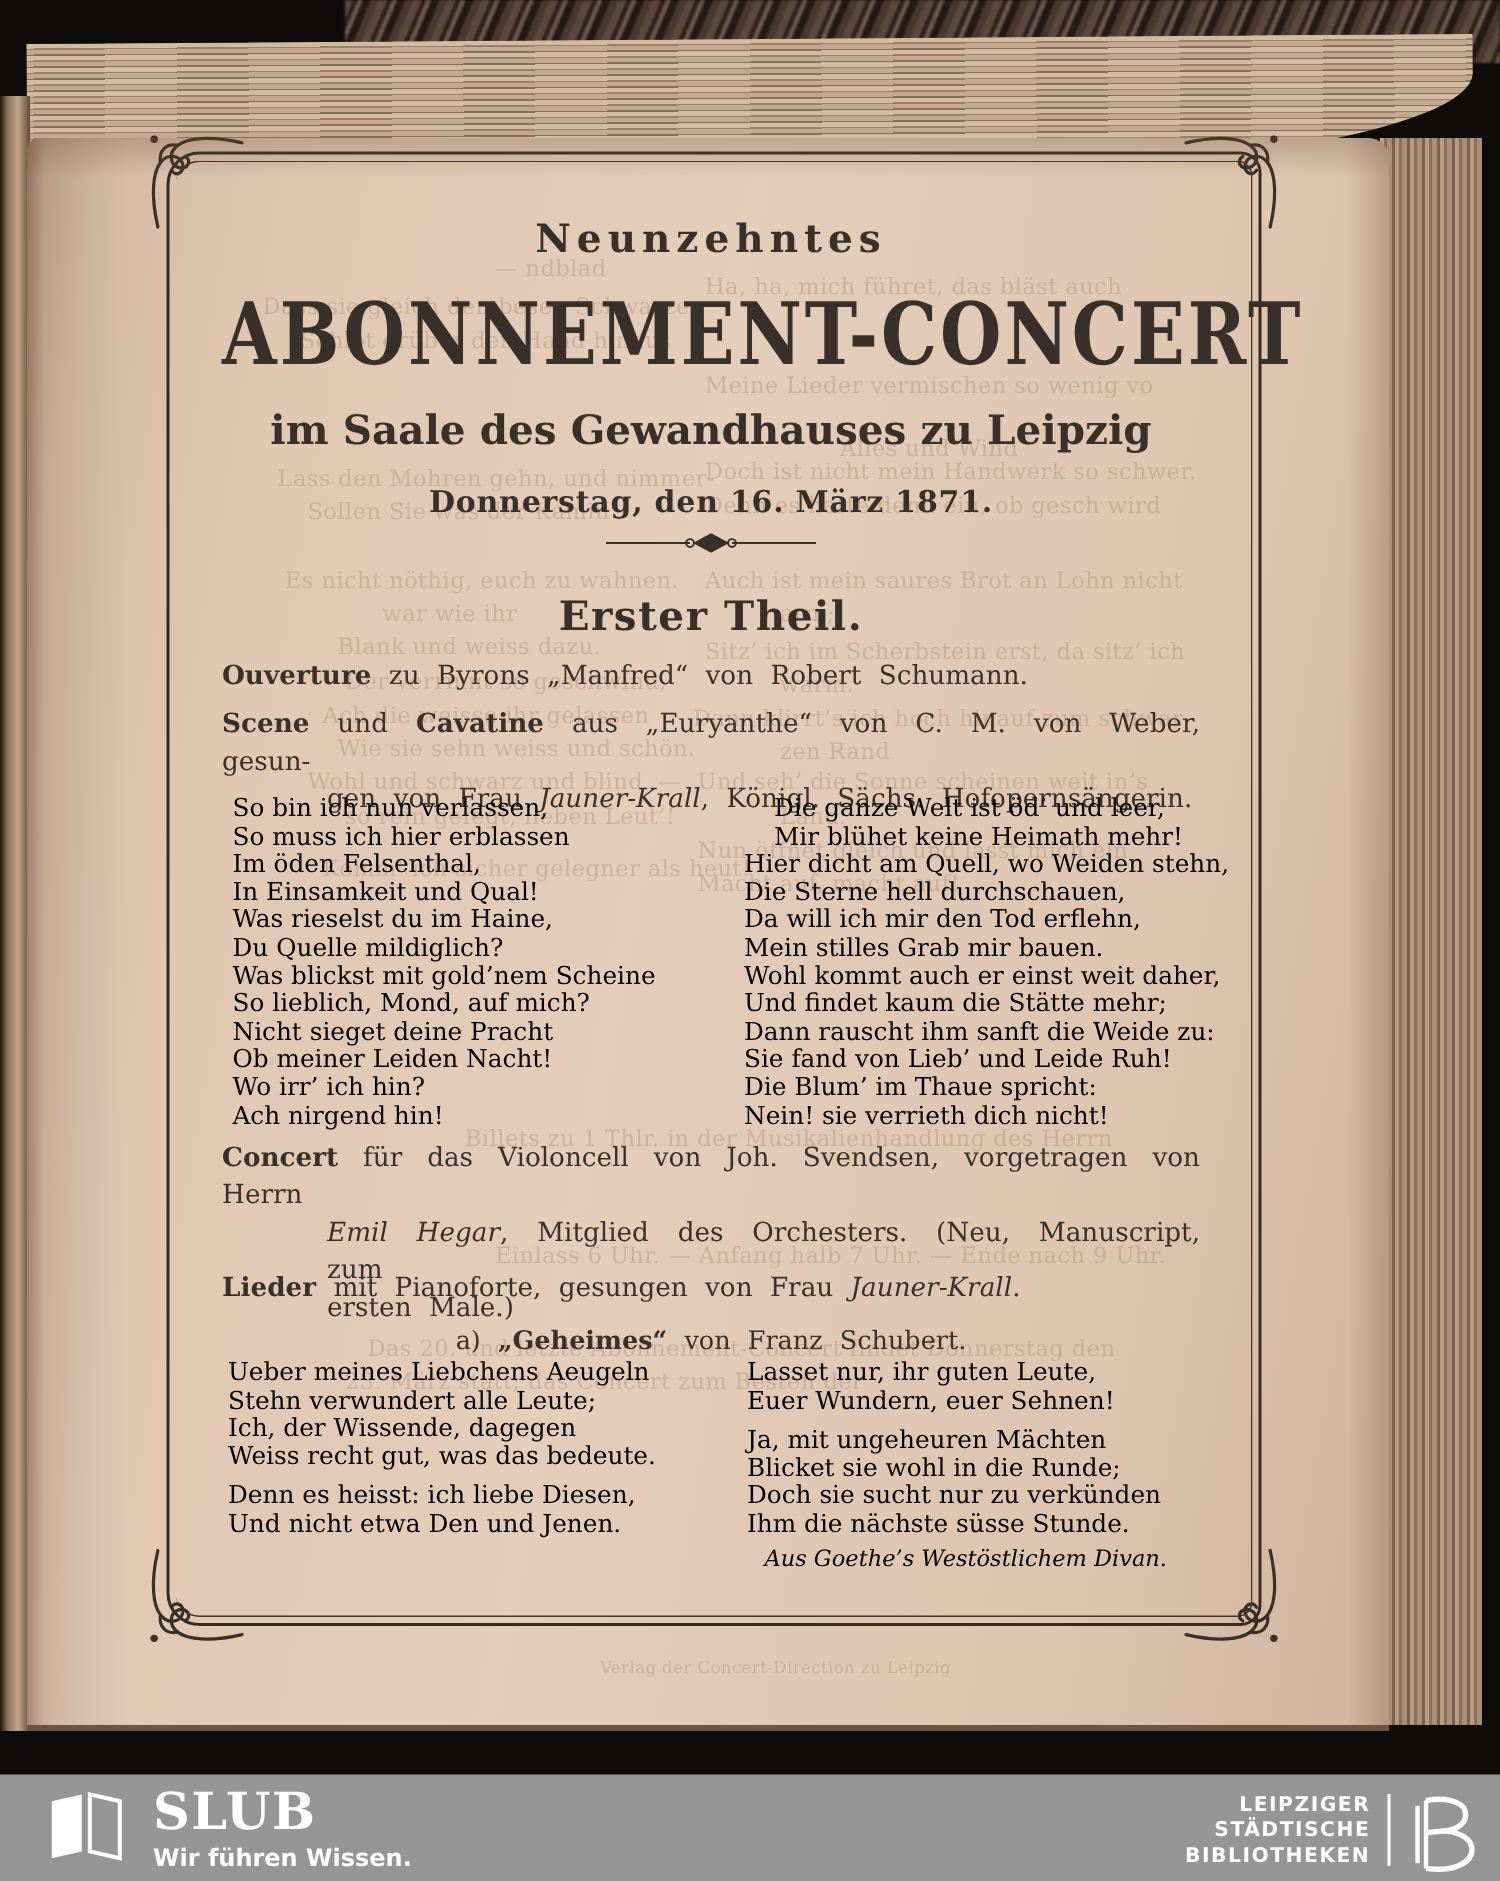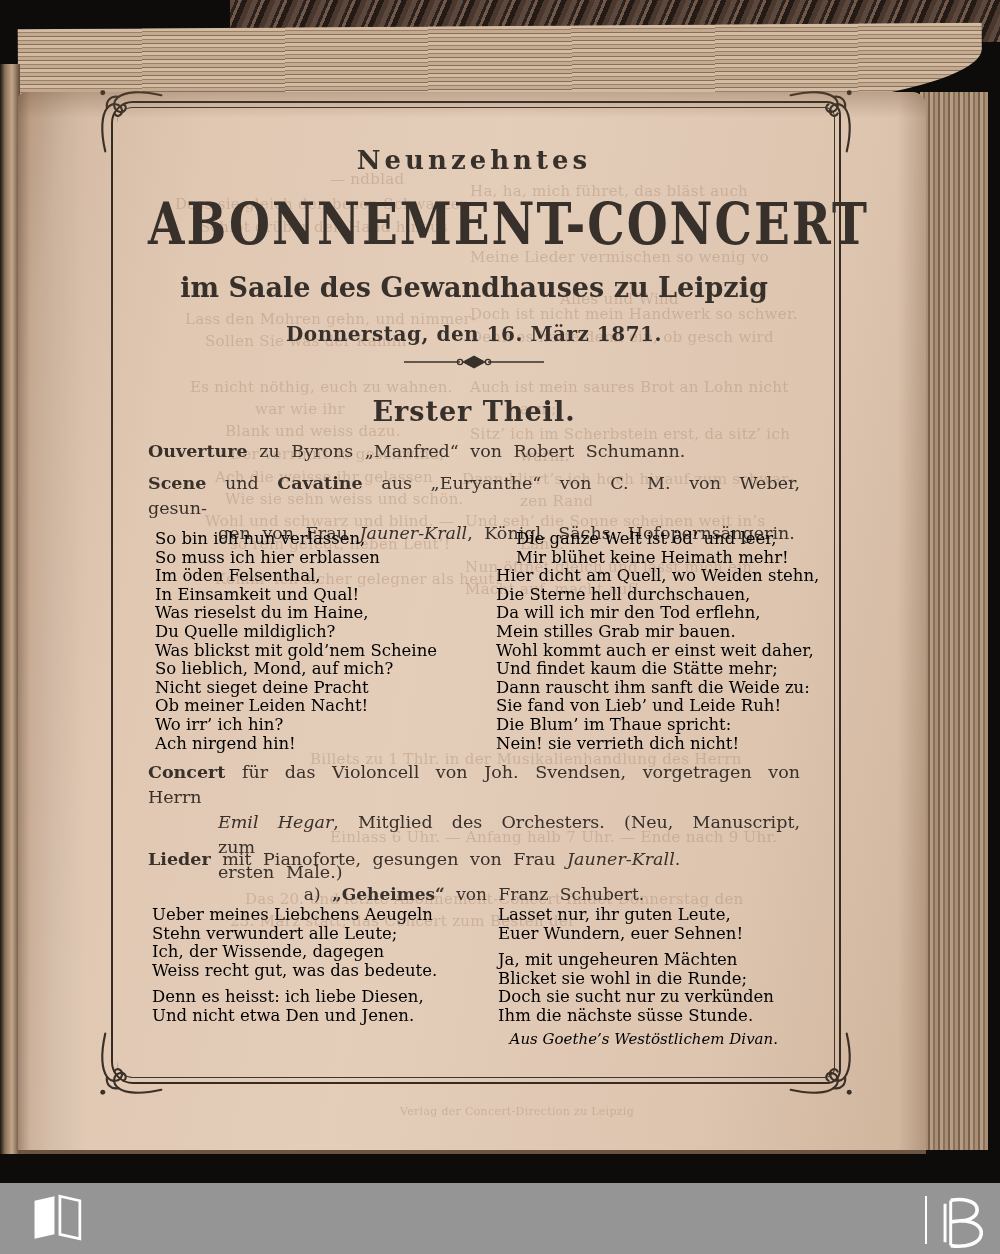--- a/index.html
+++ b/index.html
@@ -289,22 +289,31 @@
     </div>
   <div class="attribution">Aus Goethe’s Westöstlichem Divan.</div>
 </div>
 
 <div class="footer-bar">
   <div class="slub">
     <svg class="slub-icon" viewBox="0 0 64 56">
       <path d="M5 9 L27 4 L27 46 L5 51 Z" fill="#fff"></path>
       <path d="M33 4 L55 9 L55 51 L33 46 Z" fill="none" stroke="#fff" stroke-width="3"></path>
     </svg>
+    <div class="slub-text">
+      <div class="name">SLUB</div>
+      <div class="tagline">Wir führen Wissen.</div>
+    </div>
   </div>
   <div class="library">
+    <div class="library-text">
+      <div>LEIPZIGER</div>
+      <div>STÄDTISCHE</div>
+      <div>BIBLIOTHEKEN</div>
+    </div>
     <div class="library-sep"></div>
     <svg class="blogo" viewBox="0 0 46 48">
       <path d="M13 4 L13 44 M8 7 L8 41" stroke-width="2.6"></path>
       <path d="M13 4 C23 2 34 4 36 10 C38 17 31 22 22 22 L13 23" stroke-width="3.2"></path>
       <path d="M22 22 C33 22 41 27 40 34 C39 42 27 46 13 44" stroke-width="3.2"></path>
     </svg>
   </div>
 </div>
 
 </body></html>

